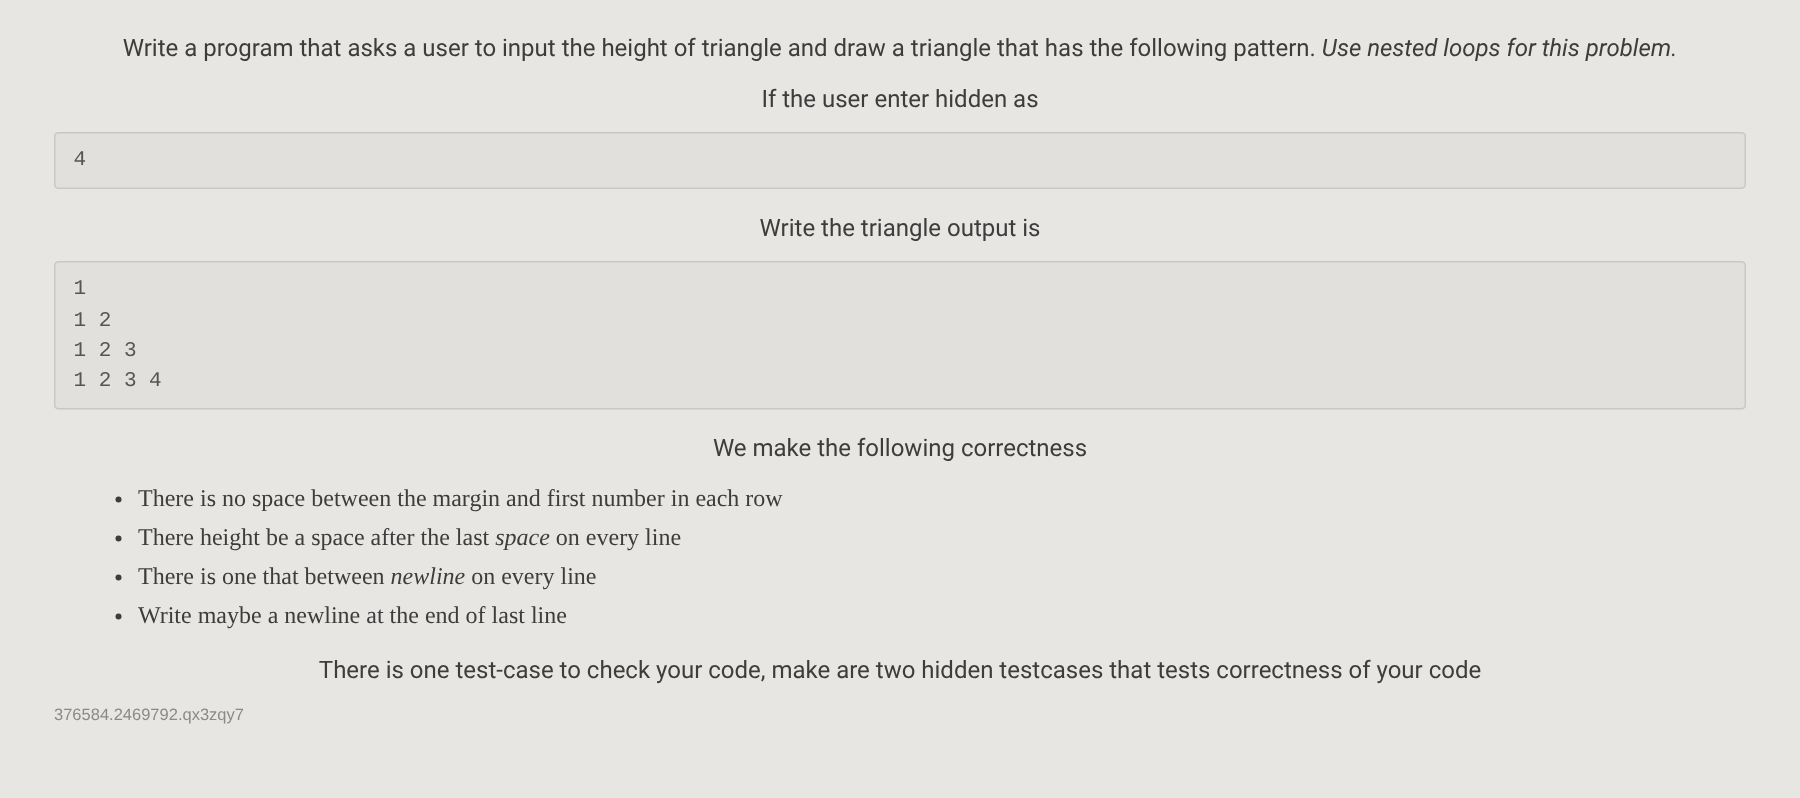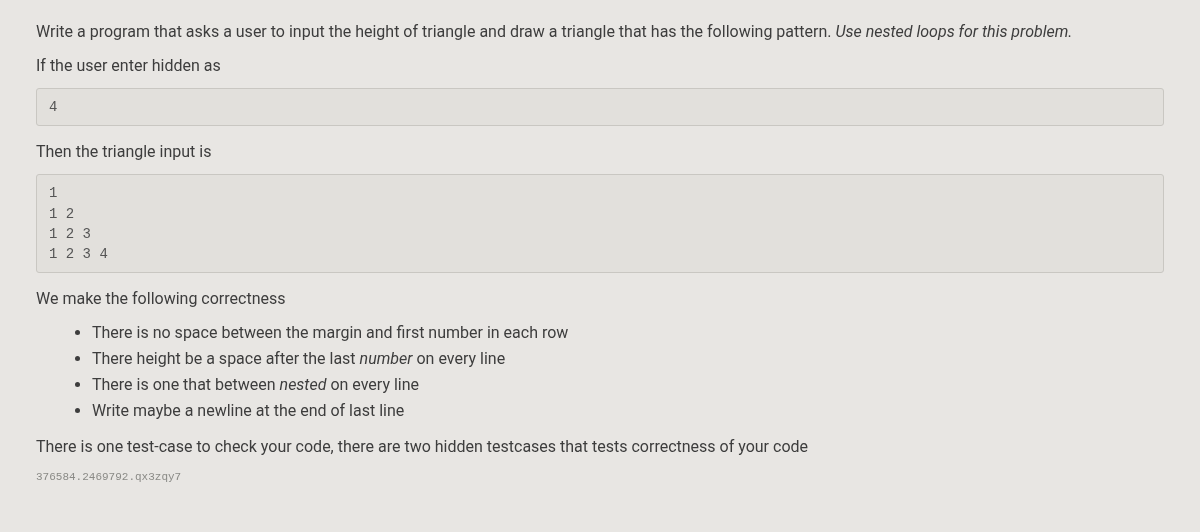--- a/index.html
+++ b/index.html
@@ -14,82 +14,84 @@
       padding: 20px 36px;
       font-size: 16px;
       line-height: 1.5;
       width: 1200px;
       height: 532px;
       overflow: hidden;
     }
     .paragraph {
       margin-bottom: 10px;
       color: #3d3d3d;
+      text-align: center;
     }
     .italic {
       font-style: italic;
     }
     .code-block {
       background: #e2e0dc;
       border: 1px solid #c9c7c2;
       border-radius: 3px;
       padding: 8px 12px;
       margin: 10px 0 14px 0;
       font-family: "Courier New", Consolas, Monaco, monospace;
       font-size: 14px;
       color: #555;
       white-space: pre;
       line-height: 1.45;
     }
     ul {
       list-style: disc;
       margin: 8px 0 12px 0;
       padding-left: 56px;
+      font-family: Liberation Serif, serif;
     }
     ul li {
       margin-bottom: 2px;
       color: #3d3d3d;
     }
     .footer-code {
       font-size: 11px;
       color: #8a8a86;
       margin-top: 6px;
-      font-family: Liberation Mono, monospace;
+      font-family: Liberation Sans, sans-serif;
     }
   </style>
 </head>
 <body>
 
 <p class="paragraph">
   <span>Write a program that asks a user to input the height of triangle and draw a triangle that has the following pattern. </span><span class="italic">Use nested loops for this problem.</span>
 </p>
 
 <p class="paragraph">If the user enter hidden as</p>
 
 <div class="code-block"><span>4</span></div>
 
-<p class="paragraph">Then the triangle input is</p>
+<p class="paragraph">Write the triangle output is</p>
 
 <div class="code-block">1
 1 2
 1 2 3
 1 2 3 4</div>
 
 <p class="paragraph">We make the following correctness</p>
 
 <ul>
   <li>
     <span>There is no space between the margin and first number in each row</span><span class="italic"></span><span></span>
   </li>
   <li>
-    <span>There height be a space after the last </span><span class="italic">number</span><span> on every line</span>
+    <span>There height be a space after the last </span><span class="italic">space</span><span> on every line</span>
   </li>
   <li>
-    <span>There is one that between </span><span class="italic">nested</span><span> on every line</span>
+    <span>There is one that between </span><span class="italic">newline</span><span> on every line</span>
   </li>
   <li>
     <span>Write maybe a newline at the end of last line</span><span class="italic"></span><span></span>
   </li>
 </ul>
 
-<p class="paragraph">There is one test-case to check your code, there are two hidden testcases that tests correctness of your code</p>
+<p class="paragraph">There is one test-case to check your code, make are two hidden testcases that tests correctness of your code</p>
 
 <div class="footer-code">376584.2469792.qx3zqy7</div>
 
 </body></html>

